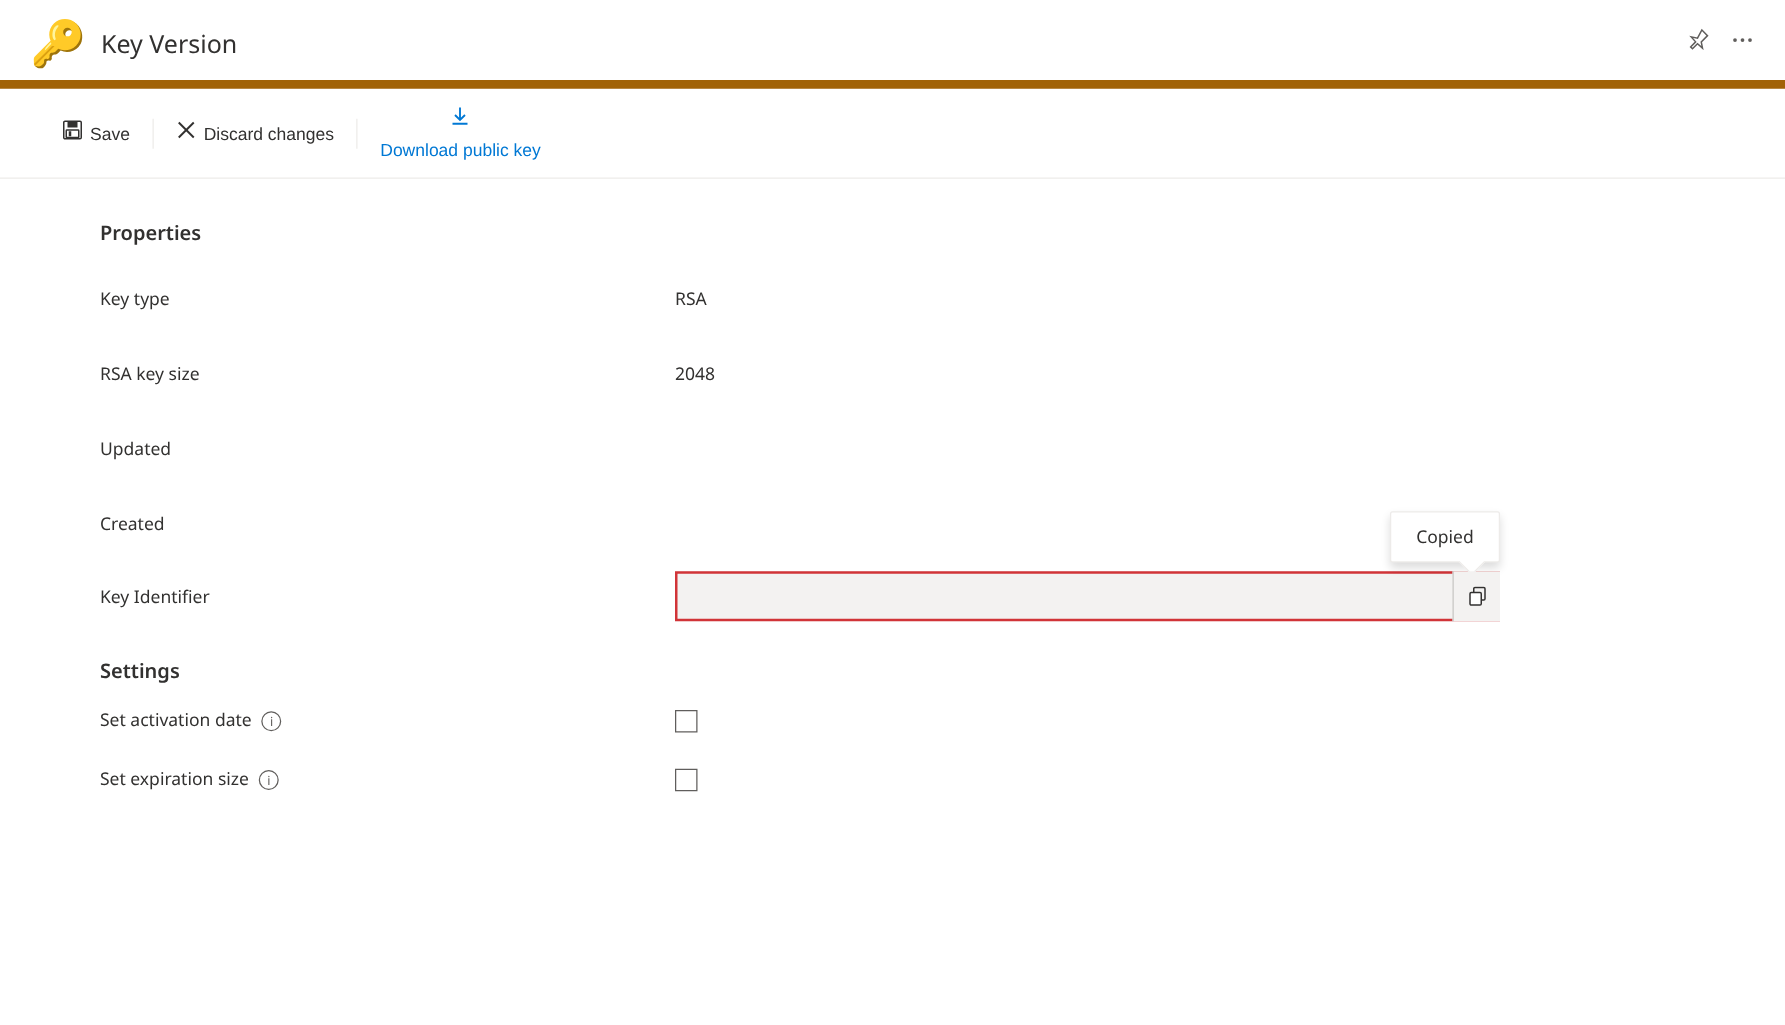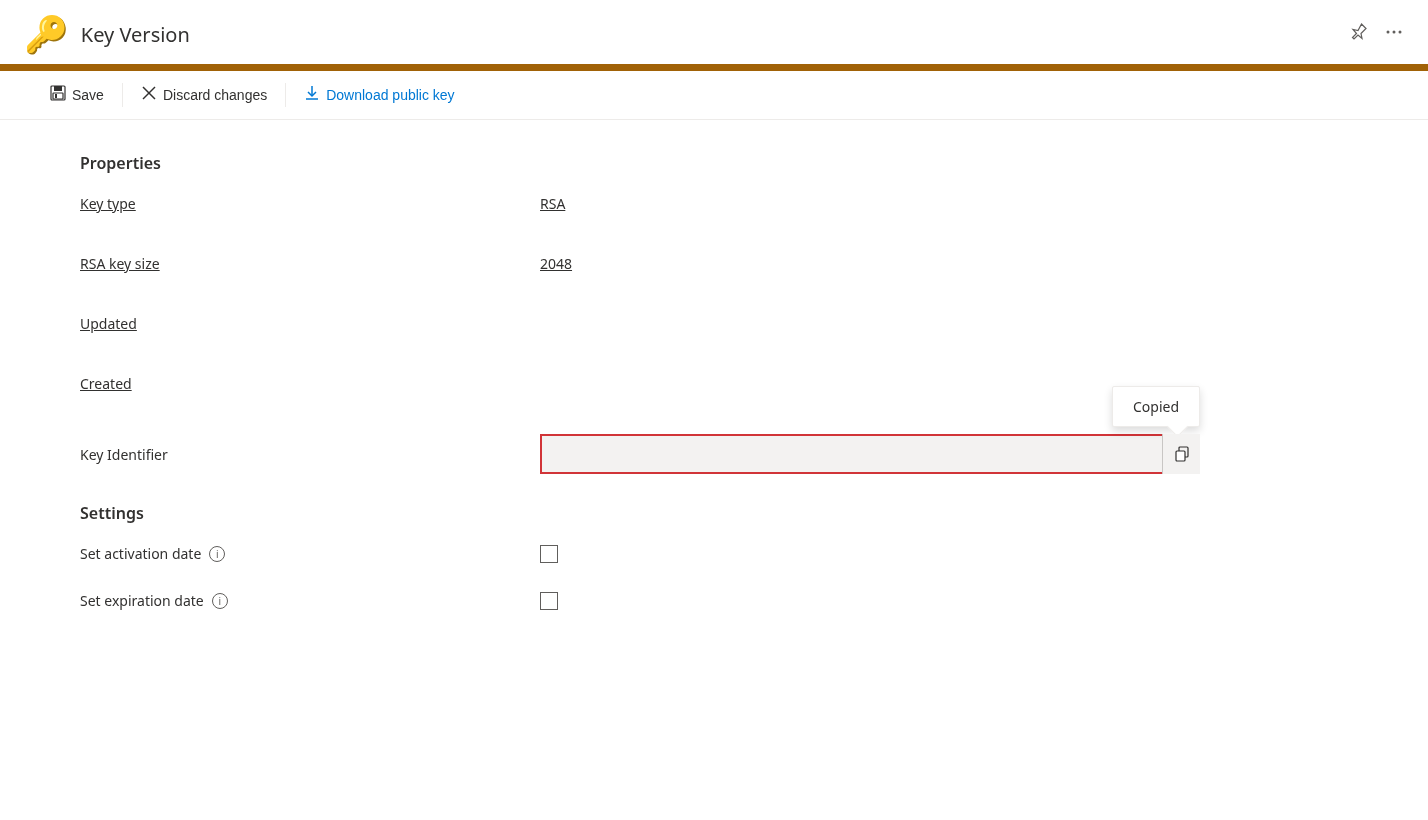--- a/index.html
+++ b/index.html
@@ -61,20 +61,21 @@
       padding: 6px 10px;
       background: none;
       border: none;
       cursor: pointer;
       font-size: 14px;
       color: #323130;
       border-radius: 2px;
     }
     .toolbar-btn.download {
       color: #0078d4;
+      flex-direction: column;
     }
     .toolbar-btn .icon {
       font-size: 16px;
     }
     .toolbar-btn.download .icon {
       color: #0078d4;
     }
     .toolbar-separator {
       width: 1px;
       height: 24px;
@@ -89,24 +90,23 @@
 
     .section-title {
       font-size: 16px;
       font-weight: 600;
       color: #323130;
       margin-bottom: 20px;
     }
 
     .property-row {
       display: flex;
-      align-items: flex-start;
+      align-items: flex-end;
       margin-bottom: 28px;
       min-height: 32px;
-      text-decoration: underline;
     }
     .property-label {
       font-size: 14px;
       color: #323130;
       width: 460px;
       flex-shrink: 0;
     }
     .property-value {
       font-size: 14px;
       color: #323130;
@@ -333,20 +333,20 @@
     <div class="checkbox-row">
       <div class="checkbox-label">
         <span>Set activation date</span>
         <span class="info-icon">i</span>
       </div>
       <input type="checkbox" class="checkbox-input" style="">
     </div>
 
     <div class="checkbox-row">
       <div class="checkbox-label">
-        <span>Set expiration date</span>
+        <span>Set expiration size</span>
         <span class="info-icon">i</span>
       </div>
       <input type="checkbox" class="checkbox-input" style="">
     </div>
   </div>
 
 </div>
 
 </body></html>

